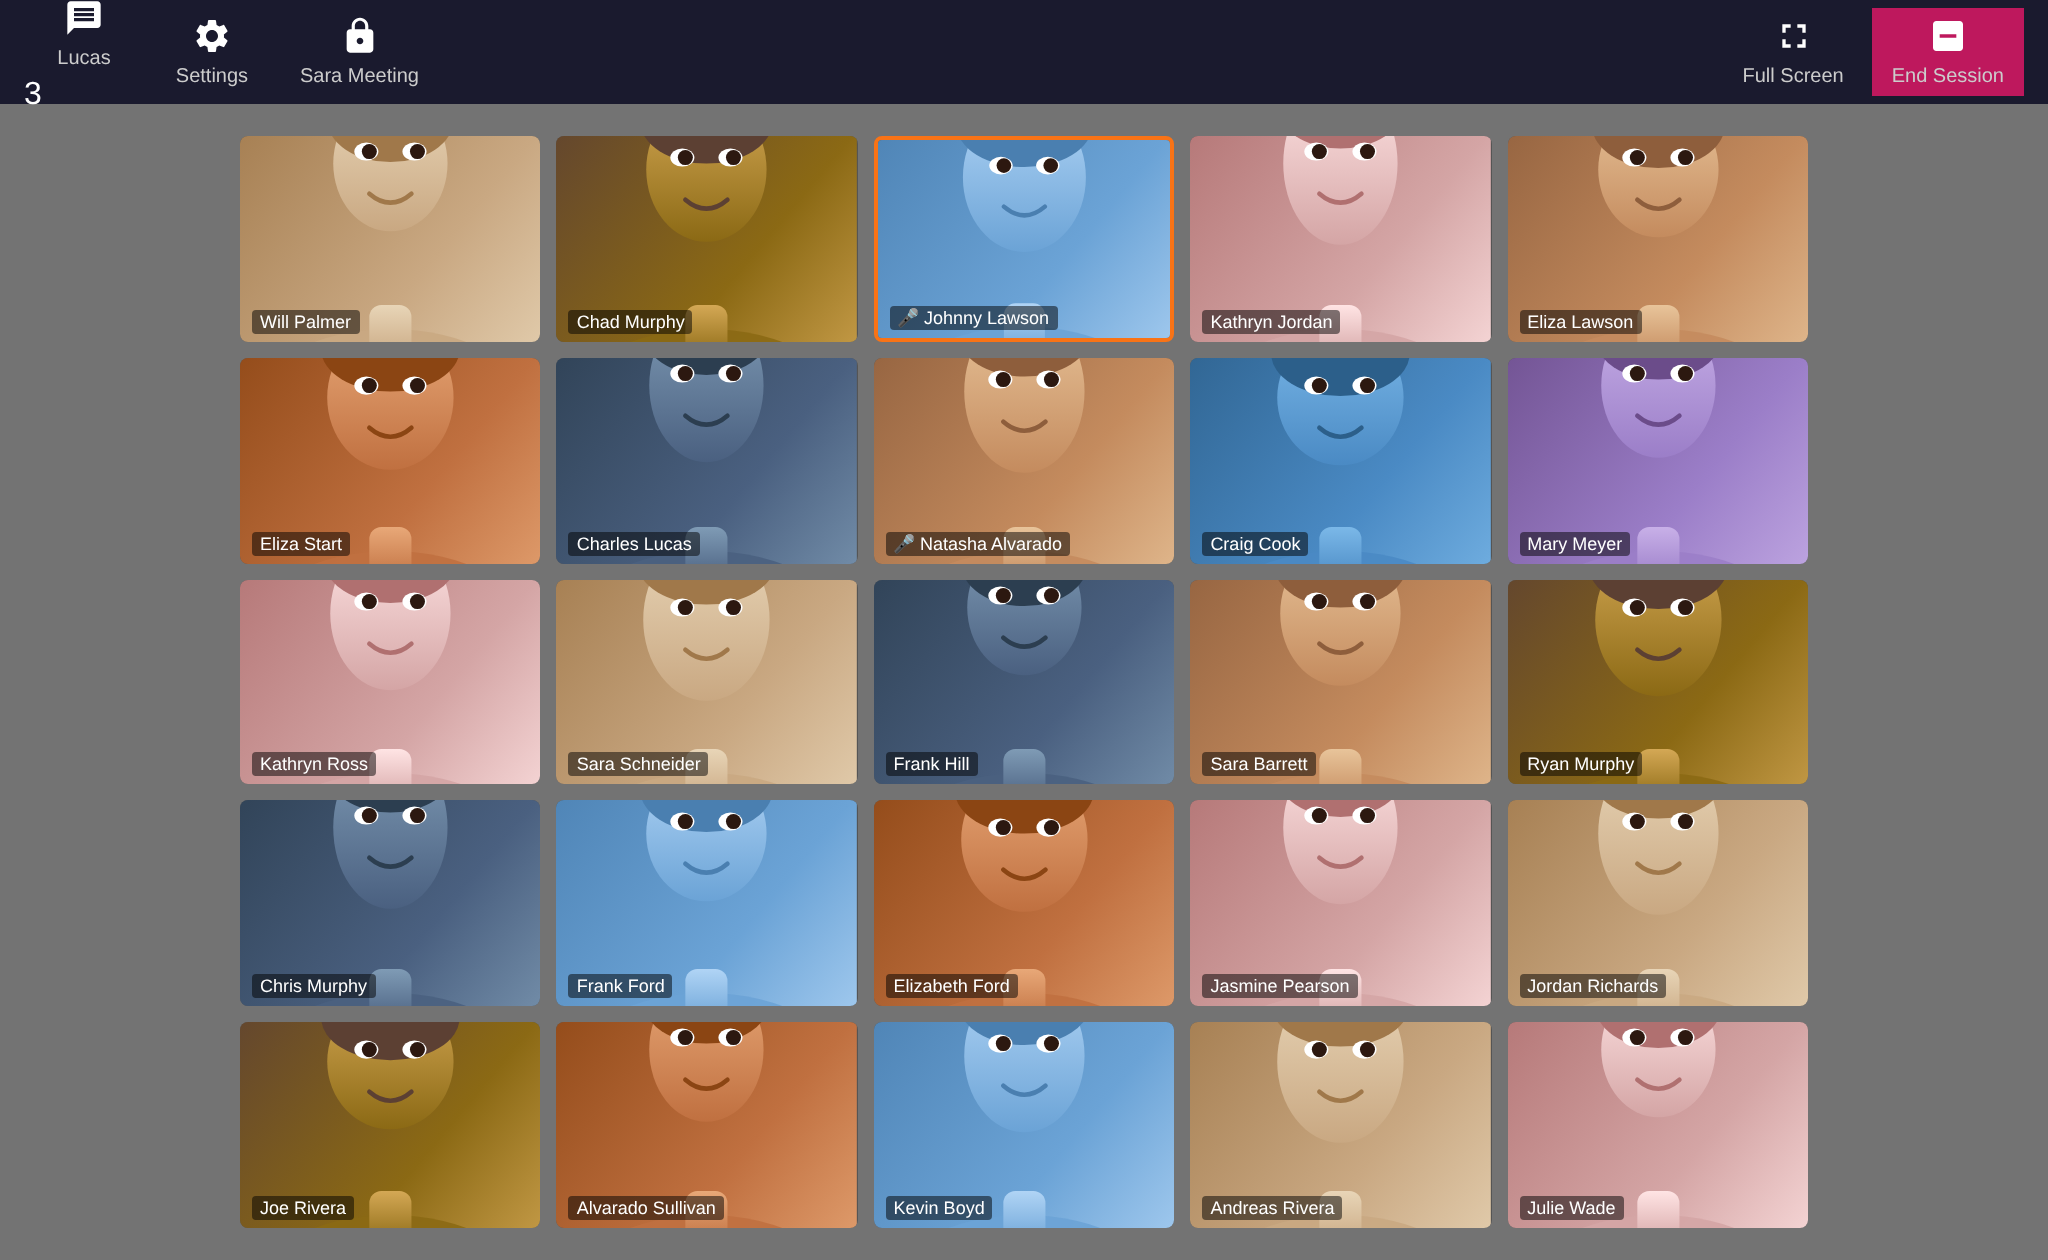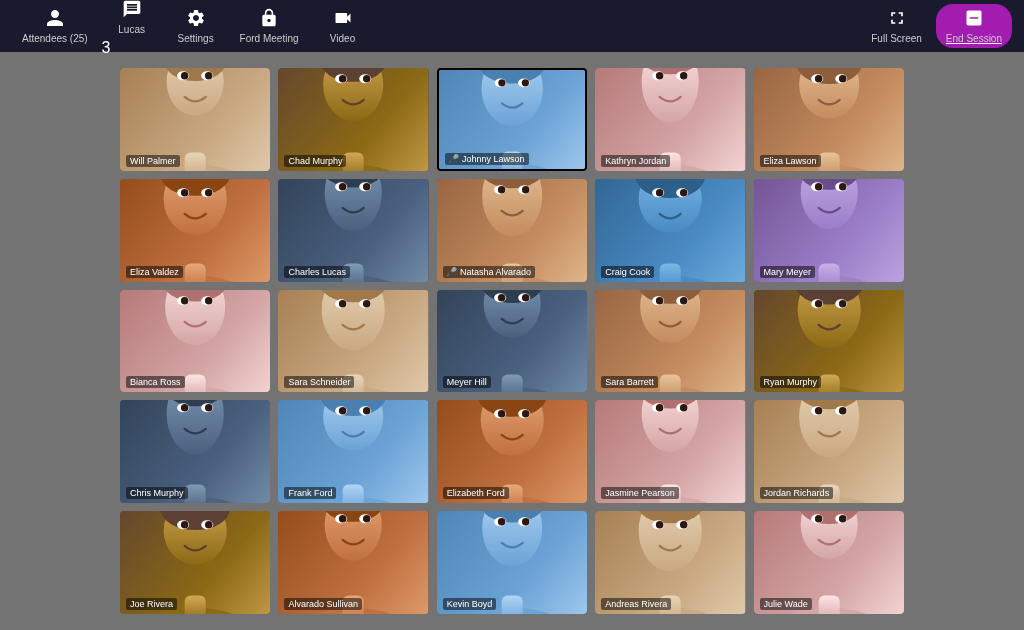--- a/index.html
+++ b/index.html
@@ -68,50 +68,40 @@
       overflow: hidden;
     }
     .video-tile {
       position: relative;
       background: #555;
       border-radius: 4px;
       overflow: hidden;
       cursor: pointer;
     }
     .video-tile.active-speaker {
-      border: 2px solid #000000;
+      border: 2px solid #f97316;
     }
     .video-tile .participant-name {
       position: absolute;
       bottom: 4px;
       left: 6px;
       color: white;
       font-size: 9px;
       background: rgba(0,0,0,0.5);
       padding: 1px 4px;
       border-radius: 2px;
       white-space: nowrap;
     }
   </style>
 </head>
 <body>
 
 <div id="toolbar">
   <div class="toolbar-left">
 
-    <div class="toolbar-btn-wrapper">
-      <div class="toolbar-btn">
-        <span class="icon">
-          <svg width="20" height="20" viewBox="0 0 24 24" fill="white">
-            <path d="M12 12c2.7 0 4.8-2.1 4.8-4.8S14.7 2.4 12 2.4 7.2 4.5 7.2 7.2 9.3 12 12 12zm0 2.4c-3.2 0-9.6 1.6-9.6 4.8v2.4h19.2v-2.4c0-3.2-6.4-4.8-9.6-4.8z"></path>
-          </svg>
-        </span>
-        <span class="label">Attendees (25)</span>
-      </div>
-    </div>
 
     <div class="toolbar-btn-wrapper">
       <div class="toolbar-btn">
         <span class="icon">
           <svg width="20" height="20" viewBox="0 0 24 24" fill="white">
             <path d="M20 2H4c-1.1 0-2 .9-2 2v18l4-4h14c1.1 0 2-.9 2-2V4c0-1.1-.9-2-2-2zm-2 12H6v-2h12v2zm0-3H6V9h12v2zm0-3H6V6h12v2z"></path>
           </svg>
         </span>
         <span class="label">Lucas</span>
       </div>
@@ -127,47 +117,39 @@
       <span class="label">Settings</span>
     </div>
 
 
     <div class="toolbar-btn">
       <span class="icon">
         <svg width="20" height="20" viewBox="0 0 24 24" fill="white">
           <path d="M18 8h-1V6c0-2.76-2.24-5-5-5S7 3.24 7 6v2H6c-1.1 0-2 .9-2 2v10c0 1.1.9 2 2 2h12c1.1 0 2-.9 2-2V10c0-1.1-.9-2-2-2zm-6 9c-1.1 0-2-.9-2-2s.9-2 2-2 2 .9 2 2-.9 2-2 2zm3.1-9H8.9V6c0-1.71 1.39-3.1 3.1-3.1 1.71 0 3.1 1.39 3.1 3.1v2z"></path>
         </svg>
       </span>
-      <span class="label">Ford Meeting</span>
+      <span class="label">Sara Meeting</span>
     </div>
 
 
-    <div class="toolbar-btn">
-      <span class="icon">
-        <svg width="20" height="20" viewBox="0 0 24 24" fill="white">
-          <path d="M17 10.5V7c0-.55-.45-1-1-1H4c-.55 0-1 .45-1 1v10c0 .55.45 1 1 1h12c.55 0 1-.45 1-1v-3.5l4 4v-11l-4 4z"></path>
-        </svg>
-      </span>
-      <span class="label">Video</span>
-    </div>
 
   </div>
 
   <div class="toolbar-right">
 
     <div class="toolbar-btn">
       <span class="icon">
         <svg width="20" height="20" viewBox="0 0 24 24" fill="white">
           <path d="M7 14H5v5h5v-2H7v-3zm-2-4h2V7h3V5H5v5zm12 7h-3v2h5v-5h-2v3zM14 5v2h3v3h2V5h-5z"></path>
         </svg>
       </span>
       <span class="label">Full Screen</span>
     </div>
 
-    <div class="toolbar-btn" style="background:#a21caf; border-radius:17px;text-decoration:underline;">
+    <div class="toolbar-btn" style="background:#be185d; border-radius:0;">
       <span class="icon">
         <svg width="20" height="20" viewBox="0 0 24 24" fill="white">
           <path d="M19 3H5c-1.1 0-2 .9-2 2v14c0 1.1.9 2 2 2h14c1.1 0 2-.9 2-2V5c0-1.1-.9-2-2-2zm-2 10H7v-2h10v2z"></path>
         </svg>
       </span>
       <span class="label">End Session</span>
     </div>
   </div>
 </div>
 
@@ -344,21 +326,21 @@
     <ellipse cx="50" cy="39" rx="21" ry="24" fill="url(#skin5)"></ellipse>
 
     <ellipse cx="50" cy="23" rx="23" ry="14" fill="#8B4513"></ellipse>
 
     <ellipse cx="42" cy="35" rx="4" ry="3" fill="white"></ellipse>
     <ellipse cx="58" cy="35" rx="4" ry="3" fill="white"></ellipse>
     <circle cx="43" cy="35" r="2.5" fill="#2C1810"></circle>
     <circle cx="59" cy="35" r="2.5" fill="#2C1810"></circle>
 
     <path d="M 43 49 Q 50 55 57 49" stroke="#8B4513" stroke-width="1.5" fill="none" stroke-linecap="round"></path>
-  </svg><span class="participant-name">Eliza Valdez</span></div>
+  </svg><span class="participant-name">Eliza Start</span></div>
     <div class="video-tile"><svg viewBox="0 0 100 120" xmlns="http://www.w3.org/2000/svg" preserveAspectRatio="xMidYMid slice" width="100%" height="100%">
 
     <defs>
       <linearGradient id="bg6" x1="0%" y1="0%" x2="100%" y2="100%">
         <stop offset="0%" style="stop-color:#2C3E50"></stop>
         <stop offset="60%" style="stop-color:#4A6080"></stop>
         <stop offset="100%" style="stop-color:#7F9BB5"></stop>
       </linearGradient>
       <linearGradient id="skin6" x1="0%" y1="0%" x2="0%" y2="100%">
         <stop offset="0%" style="stop-color:#7F9BB5"></stop>
@@ -494,21 +476,21 @@
     <ellipse cx="50" cy="37" rx="20" ry="25.5" fill="url(#skin10)"></ellipse>
 
     <ellipse cx="50" cy="19.5" rx="22" ry="14" fill="#B07070"></ellipse>
 
     <ellipse cx="42" cy="33" rx="4" ry="3" fill="white"></ellipse>
     <ellipse cx="58" cy="33" rx="4" ry="3" fill="white"></ellipse>
     <circle cx="43" cy="33" r="2.5" fill="#2C1810"></circle>
     <circle cx="59" cy="33" r="2.5" fill="#2C1810"></circle>
 
     <path d="M 43 47 Q 50 53 57 47" stroke="#B07070" stroke-width="1.5" fill="none" stroke-linecap="round"></path>
-  </svg><span class="participant-name">Bianca Ross</span></div>
+  </svg><span class="participant-name">Kathryn Ross</span></div>
     <div class="video-tile"><svg viewBox="0 0 100 120" xmlns="http://www.w3.org/2000/svg" preserveAspectRatio="xMidYMid slice" width="100%" height="100%">
 
     <defs>
       <linearGradient id="bg11" x1="0%" y1="0%" x2="100%" y2="100%">
         <stop offset="0%" style="stop-color:#A0784A"></stop>
         <stop offset="60%" style="stop-color:#C9A882"></stop>
         <stop offset="100%" style="stop-color:#E8D5B7"></stop>
       </linearGradient>
       <linearGradient id="skin11" x1="0%" y1="0%" x2="0%" y2="100%">
         <stop offset="0%" style="stop-color:#E8D5B7"></stop>
@@ -554,21 +536,21 @@
     <ellipse cx="50" cy="35" rx="19" ry="22.5" fill="url(#skin12)"></ellipse>
 
     <ellipse cx="50" cy="20.5" rx="21" ry="14" fill="#2C3E50"></ellipse>
 
     <ellipse cx="42" cy="31" rx="4" ry="3" fill="white"></ellipse>
     <ellipse cx="58" cy="31" rx="4" ry="3" fill="white"></ellipse>
     <circle cx="43" cy="31" r="2.5" fill="#2C1810"></circle>
     <circle cx="59" cy="31" r="2.5" fill="#2C1810"></circle>
 
     <path d="M 43 45 Q 50 51 57 45" stroke="#2C3E50" stroke-width="1.5" fill="none" stroke-linecap="round"></path>
-  </svg><span class="participant-name">Meyer Hill</span></div>
+  </svg><span class="participant-name">Frank Hill</span></div>
     <div class="video-tile"><svg viewBox="0 0 100 120" xmlns="http://www.w3.org/2000/svg" preserveAspectRatio="xMidYMid slice" width="100%" height="100%">
 
     <defs>
       <linearGradient id="bg13" x1="0%" y1="0%" x2="100%" y2="100%">
         <stop offset="0%" style="stop-color:#8E5E3C"></stop>
         <stop offset="60%" style="stop-color:#C48B5E"></stop>
         <stop offset="100%" style="stop-color:#E8C49A"></stop>
       </linearGradient>
       <linearGradient id="skin13" x1="0%" y1="0%" x2="0%" y2="100%">
         <stop offset="0%" style="stop-color:#E8C49A"></stop>

